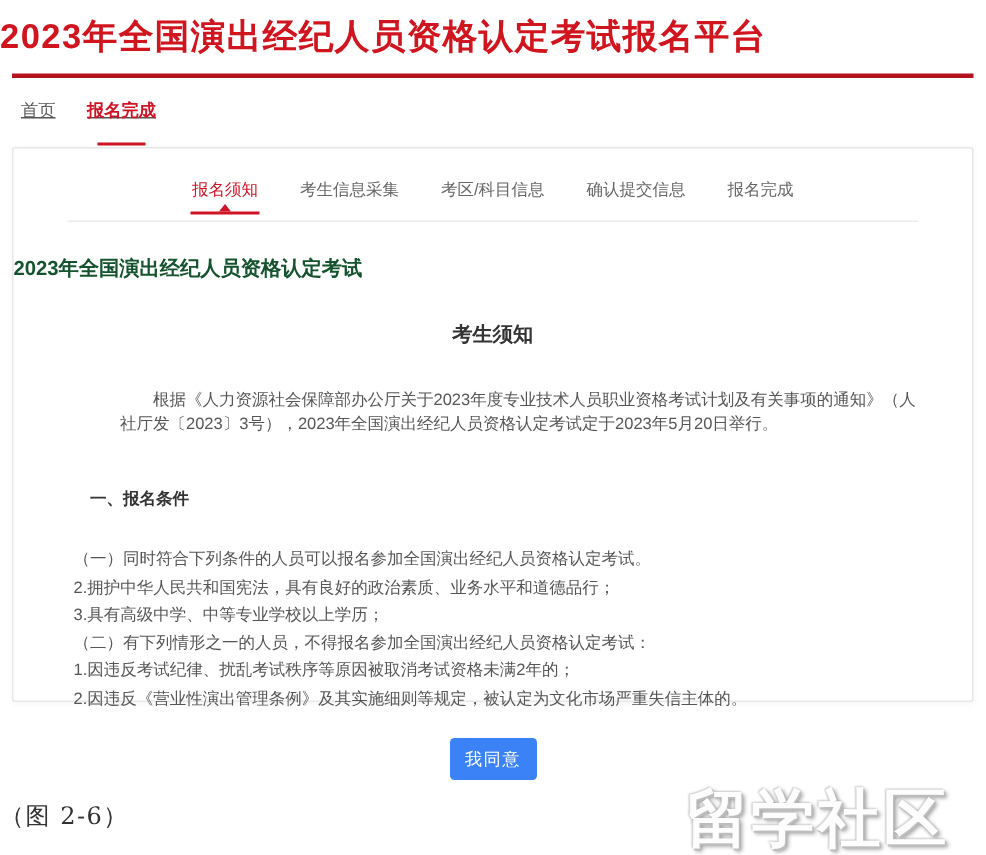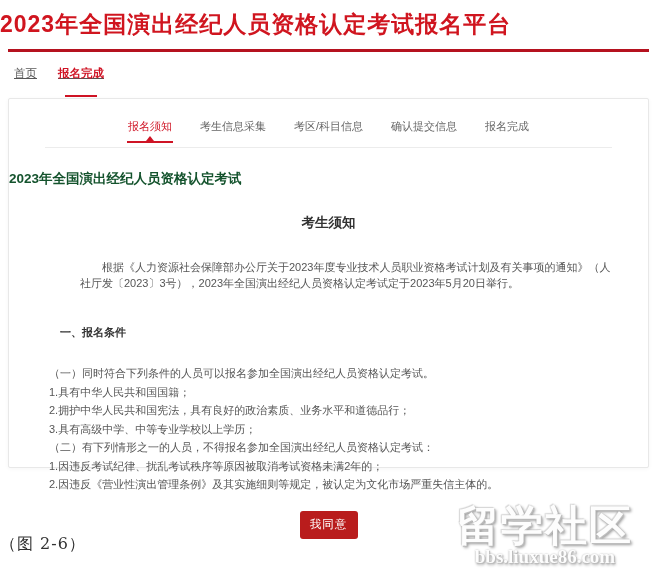--- a/index.html
+++ b/index.html
@@ -137,21 +137,21 @@
     font-size: 11px;
     line-height: 13.5px;
     margin-bottom: 5px;
     color: #555;
   }
   .agree-btn {
     display: block;
     margin: 19px auto 0 auto;
     width: 58px;
     height: 28px;
-    background: #b91c1c;
+    background: #3b82f6;
     color: #fff;
     border: none;
     border-radius: 3px;
     font-size: 11.5px;
     font-family: "Liberation Sans", sans-serif;
     letter-spacing: 1px;
     cursor: pointer;
   }
 
   
@@ -236,29 +236,27 @@
   <div class="divider"></div>
 
   <div class="notice-title">2023年全国演出经纪人员资格认定考试</div>
   <div class="notice-subtitle">考生须知</div>
 
   <div class="content">
     <p class="intro">根据《人力资源社会保障部办公厅关于2023年度专业技术人员职业资格考试计划及有关事项的通知》（人社厅发〔2023〕3号），2023年全国演出经纪人员资格认定考试定于2023年5月20日举行。</p>
     <div class="section-heading">一、报名条件</div>
     <div class="items">
       <p>（一）同时符合下列条件的人员可以报名参加全国演出经纪人员资格认定考试。</p>
-      <p>1.具有中华人民共和国国籍；</p>
       <p>2.拥护中华人民共和国宪法，具有良好的政治素质、业务水平和道德品行；</p>
       <p>3.具有高级中学、中等专业学校以上学历；</p>
       <p>（二）有下列情形之一的人员，不得报名参加全国演出经纪人员资格认定考试：</p>
       <p>1.因违反考试纪律、扰乱考试秩序等原因被取消考试资格未满2年的；</p>
       <p>2.因违反《营业性演出管理条例》及其实施细则等规定，被认定为文化市场严重失信主体的。</p>
     </div>
     <button class="agree-btn">我同意</button>
   </div>
 </div>
 
 <div class="figure-caption">（图 2-6）</div>
 
 <div class="watermark">
   <div class="watermark-title">留学社区</div>
-  <div class="watermark-url">bbs.liuxue86.com</div>
 </div>
 
 </body></html>

